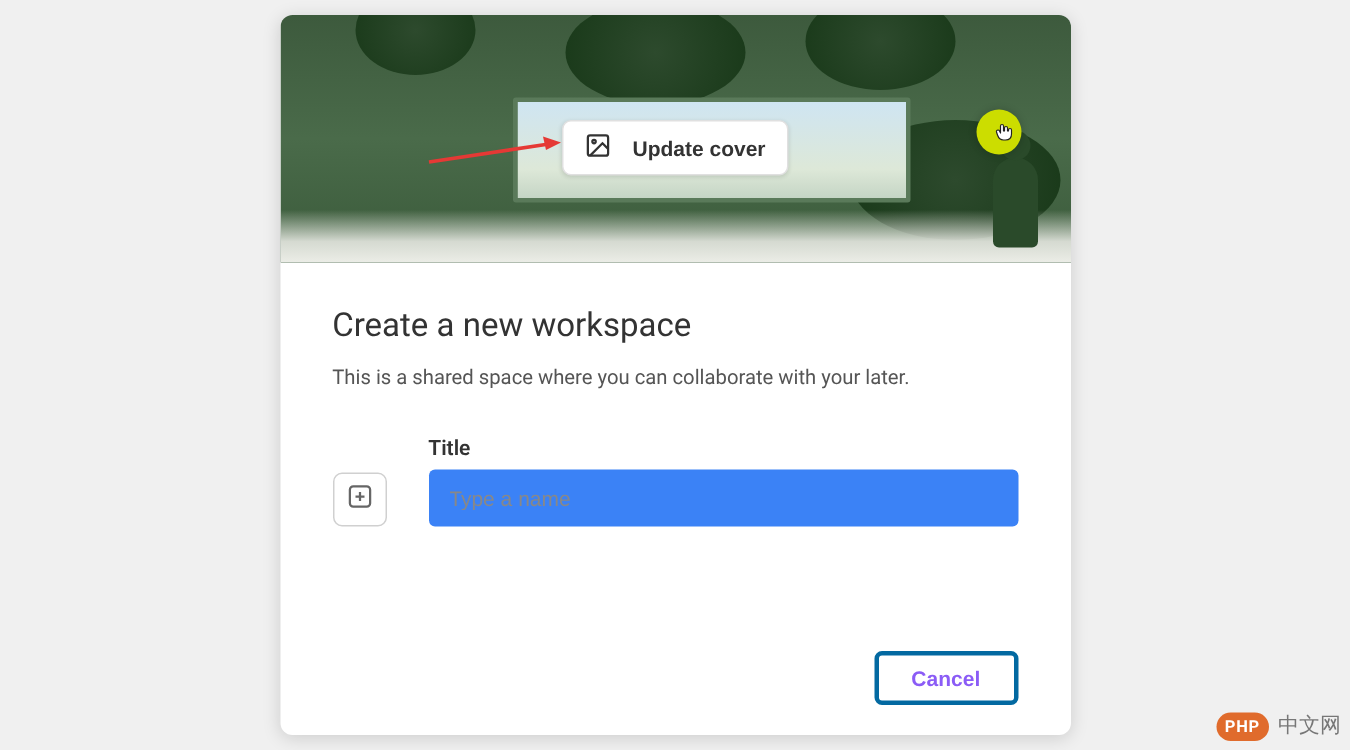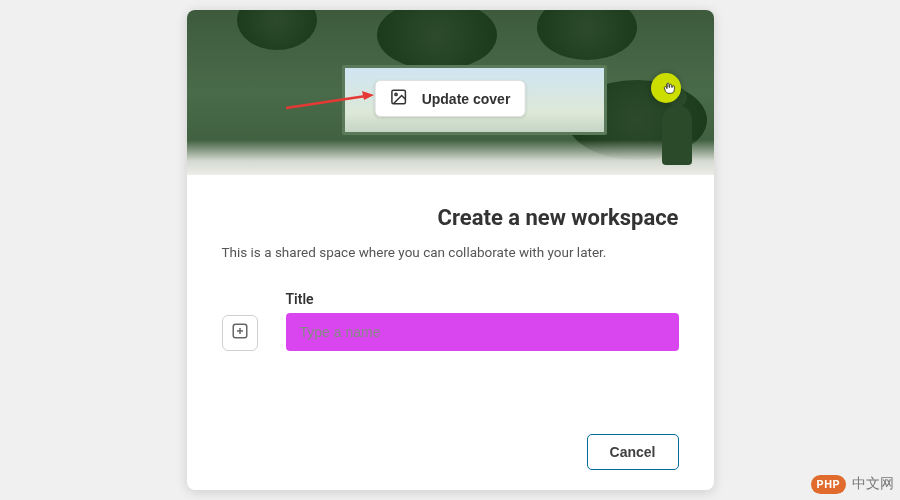--- a/index.html
+++ b/index.html
@@ -103,24 +103,23 @@
       z-index: 10;
     }
     .arrow svg { width: 90px; height: 24px; }
     .content {
       padding: 30px 35px 20px 35px;
       flex: 1;
       display: flex; flex-direction: column;
     }
     .heading {
       font-size: 22px;
-      font-weight: 700;
+      font-weight: 400;
       color: #333;
       margin-bottom: 12px;
-      text-align: right;
     }
     .description {
       font-size: 13.5px;
       color: #555;
       line-height: 1.55;
       margin-bottom: 28px;
     }
     .form-row {
       display: flex; align-items: flex-start; gap: 28px;
     }
@@ -138,21 +137,21 @@
     .field-label {
       font-size: 14px;
       font-weight: 600;
       color: #333;
       margin-bottom: 6px;
       display: block;
     }
     .field-input {
       width: 100%;
       height: 38px;
-      background: #d946ef;
+      background: #3b82f6;
       border: none;
       border-radius: 4px;
       padding: 0 14px;
       font-size: 14px;
       color: #333;
     }
     .field-input::placeholder { color: #888; }
     .footer {
       margin-top: auto;
       display: flex; justify-content: flex-end; gap: 12px;
@@ -166,22 +165,22 @@
       font-weight: 600;
       cursor: pointer;
     }
     .btn-create {
       background: #f0f0f0;
       border: none;
       color: #aaa;
     }
     .btn-cancel {
       background: #fff;
-      border: 1px solid #0369a1;
-      color: #404040;
+      border: 3px solid #0369a1;
+      color: #8b5cf6;
     }
     .watermark {
       position: absolute;
       right: 6px; bottom: 6px;
       display: flex; align-items: flex-start; gap: 6px;
       font-size: 14px;
       color: #777;
       font-weight: 500;
     }
     .wm-badge {

